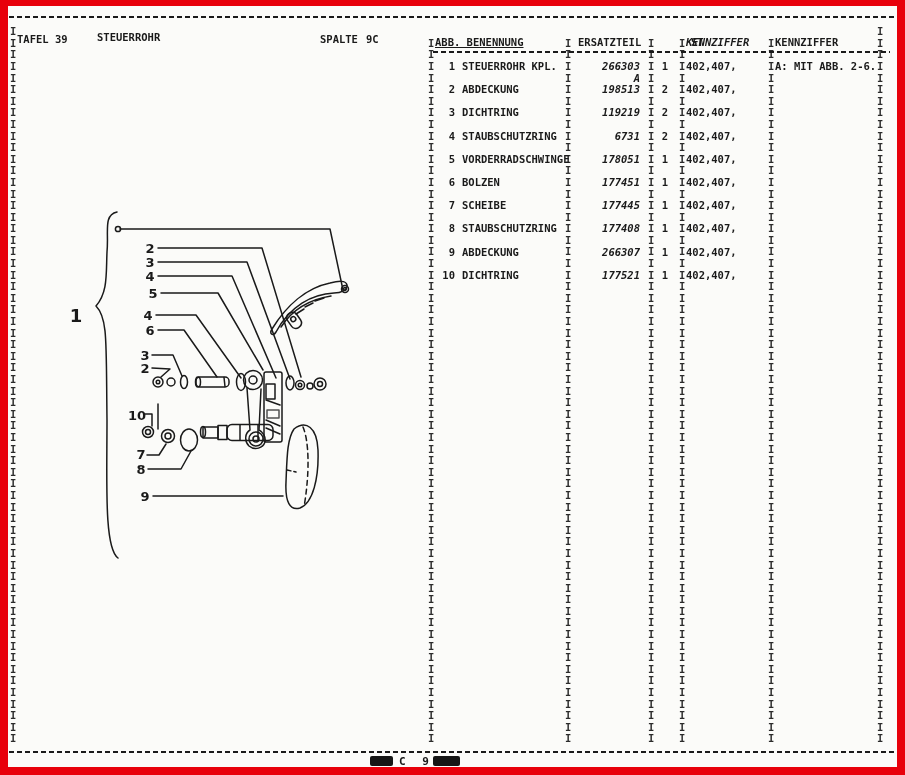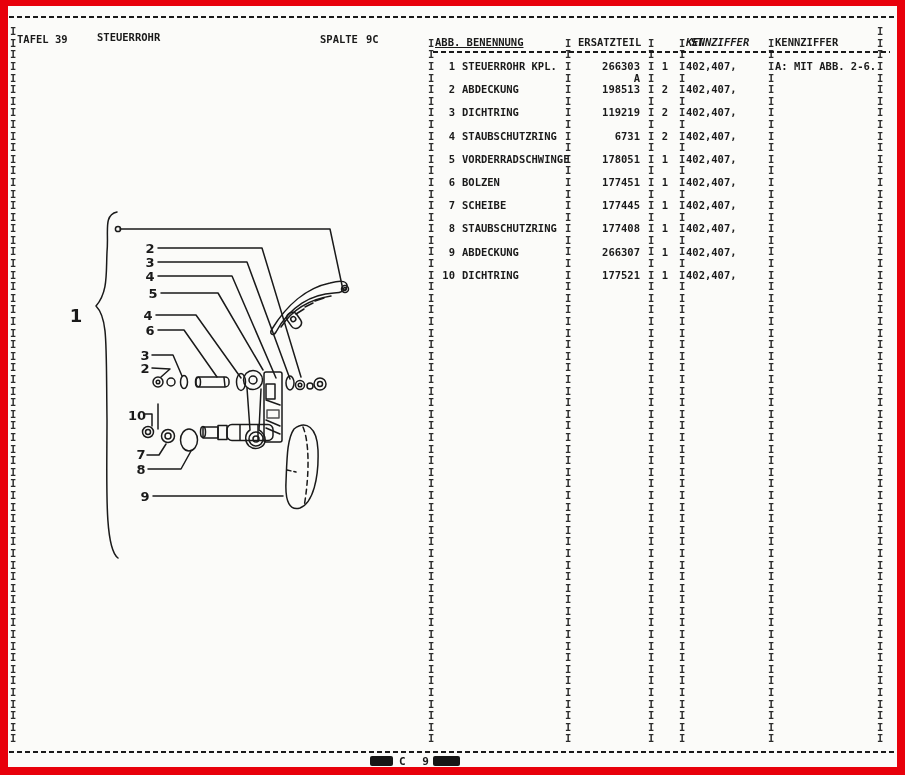--- a/index.html
+++ b/index.html
@@ -27,21 +27,21 @@
     opacity:.92;
   }
   .dash{
     position:absolute;height:2px;
     background:repeating-linear-gradient(90deg,var(--ink) 0 5px,transparent 5px 8px);
   }
   .row{position:absolute;left:0;width:905px;height:12px;}
   .row .c{position:absolute;font-size:10.5px;line-height:11.6px;white-space:pre;}
   .c.no{left:431px;width:24px;text-align:right;}
   .c.name{left:462px;}
-  .c.part{left:568px;width:72px;text-align:right;}
+  .c.part{left:568px;width:72px;text-align:right;font-style:italic;}
   .c.st{left:652px;width:16px;text-align:right;}
   .c.kenn{left:686px;}
   .c.bem{left:775px;}
   #diagram{position:absolute;left:0;top:0;pointer-events:none;z-index:5;}
   #diagram path,#diagram line,#diagram rect,#diagram circle,#diagram ellipse,#diagram polyline{
     stroke:var(--ink);stroke-width:1.5;fill:none;stroke-linejoin:round;stroke-linecap:round;
   }
   #diagram text{
     font-family:"DejaVu Sans","Liberation Sans",sans-serif;
     font-weight:700;font-size:13px;fill:var(--ink);stroke:none;text-anchor:middle;

